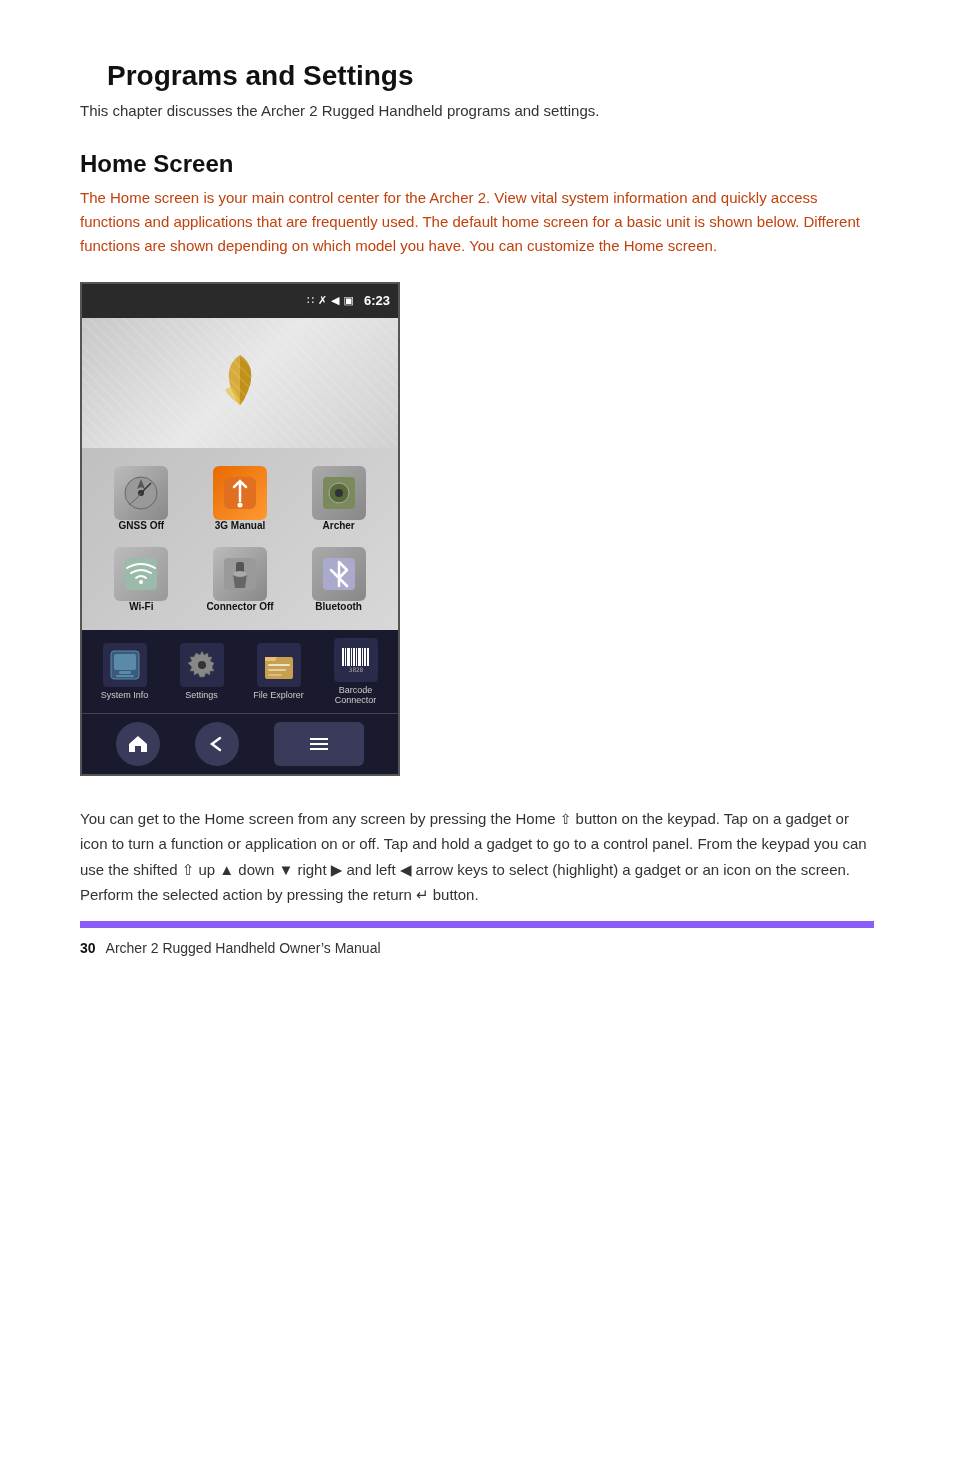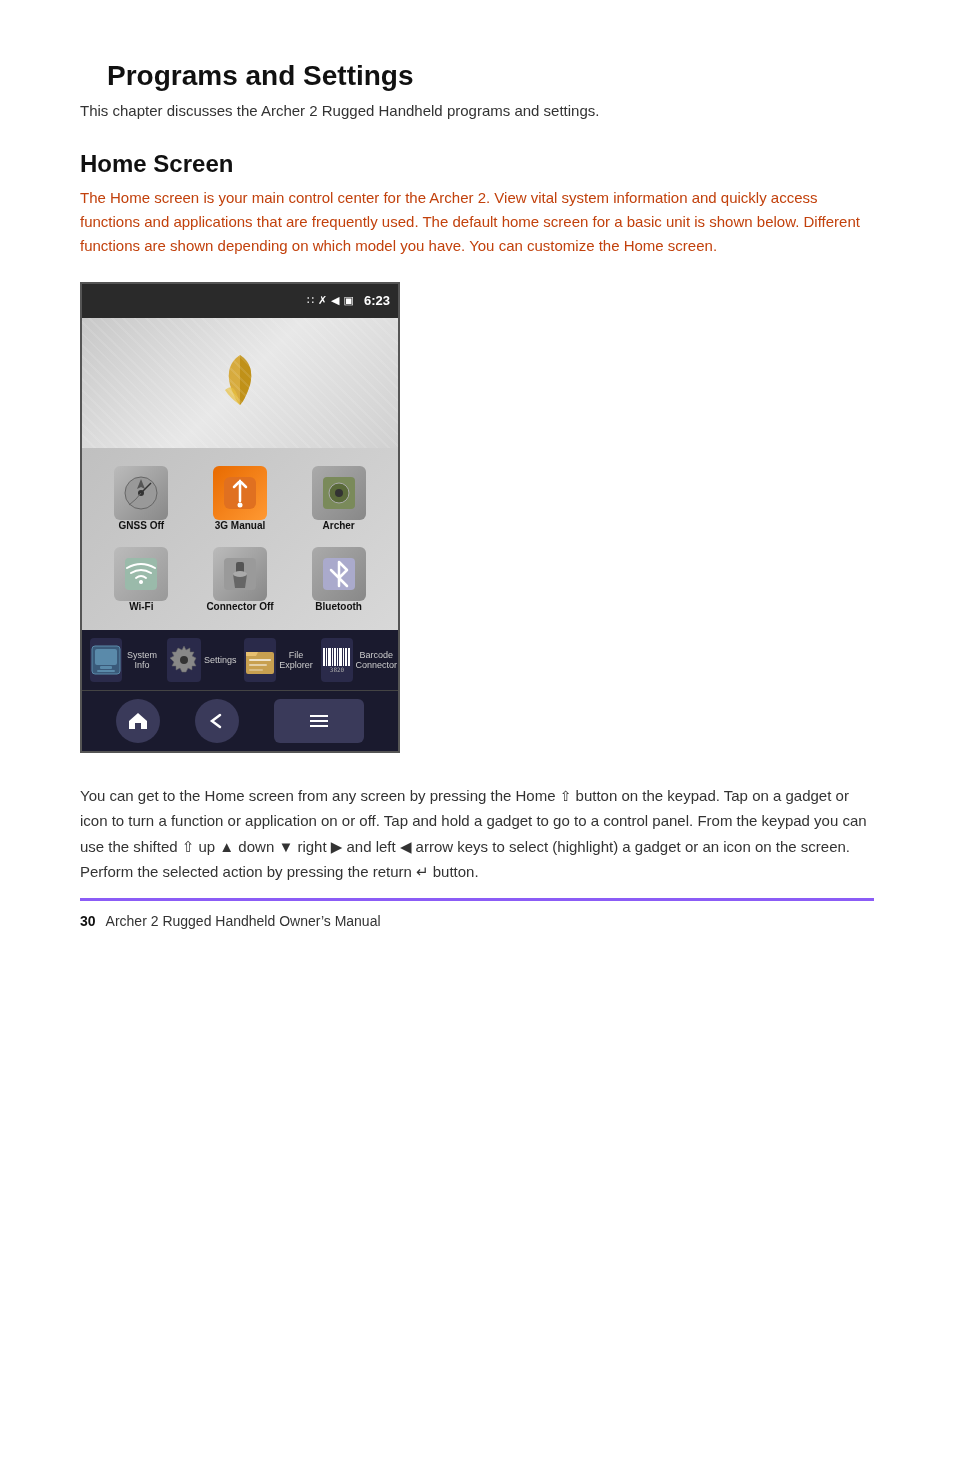--- a/index.html
+++ b/index.html
@@ -141,21 +141,21 @@
     .device-favorites {
       background: #1a1a2e;
       display: flex;
       flex-direction: row;
       justify-content: space-around;
       align-items: center;
       padding: 8px 4px;
     }
     .fav-item {
       display: flex;
-      flex-direction: row;
+      flex-direction: column;
       align-items: center;
       gap: 3px;
       width: 70px;
     }
     .fav-icon {
       width: 44px;
       height: 44px;
       display: flex;
       align-items: center;
       justify-content: center;
@@ -196,21 +196,21 @@
     }
     
     .bottom-text {
       font-size: 15px;
       line-height: 1.7;
       color: #333;
       margin-bottom: 13px;
     }
     
     .page-footer {
-      border-top: 3px solid #8b5cf6;
+      border-top: 7px solid #8b5cf6;
       padding-top: 12px;
       display: flex;
       flex-direction: row;
       align-items: center;
       gap: 10px;
     }
     .footer-page {
       font-size: 14px;
       font-weight: 900;
       color: #111;

